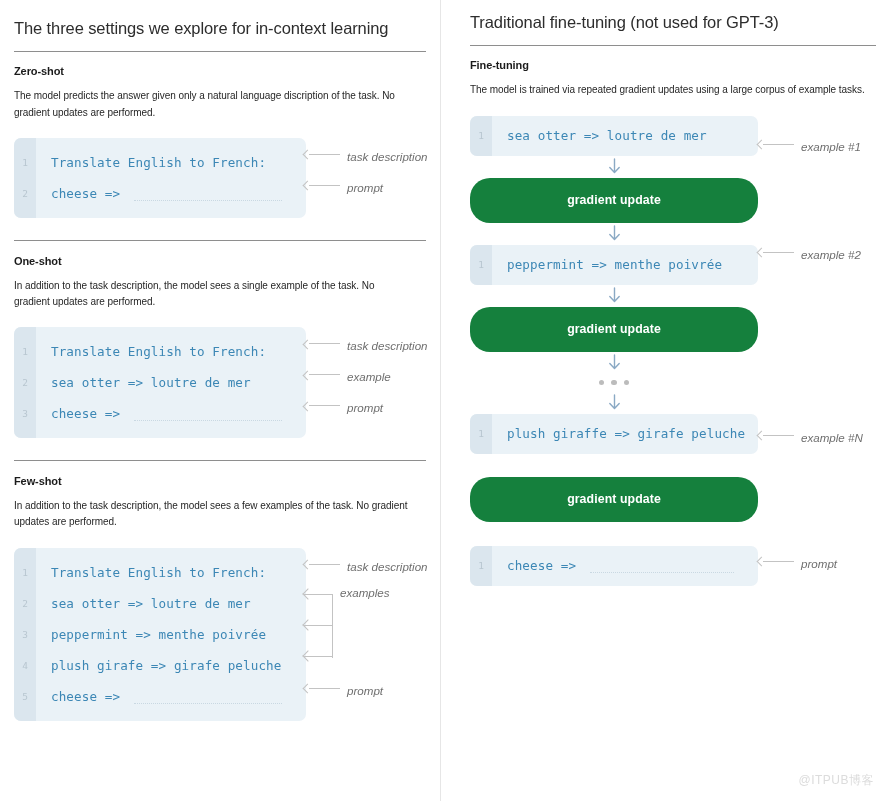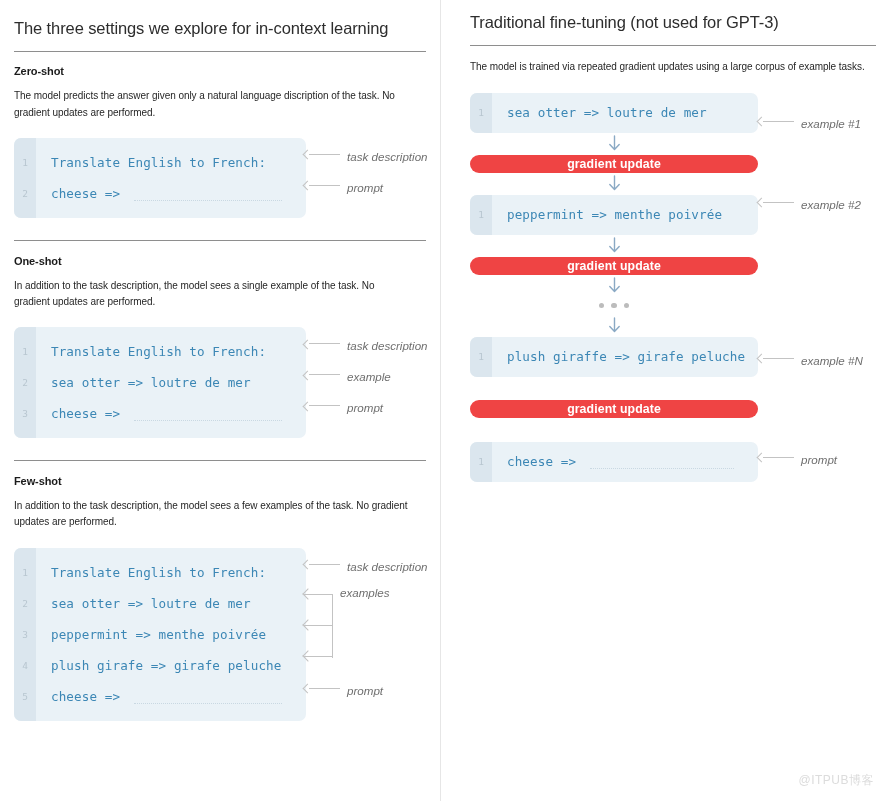--- a/index.html
+++ b/index.html
@@ -199,23 +199,23 @@
     justify-content: center;
     align-items: center;
     height: 22px;
     color: #8aa9c4;
     font-size: 14px;
     line-height: 1;
   }
   .flow-arrow svg { display: block; }
 
   .grad-btn {
-    background: #ef4444;
+    background: #15803d;
     border-radius: 20px;
-    height: 18px;
+    height: 45px;
     display: flex;
     align-items: center;
     justify-content: center;
     color: #ffffff;
     font-size: 12.3px;
     font-weight: 700;
     letter-spacing: 0.1px;
     width: 288px;
   }
   .dots-sep {
@@ -381,20 +381,21 @@
     </div>
   </div>
 
   <div class="col-divider"></div>
 
   <div class="col col-right">
 
     <div class="col-title">Traditional fine-tuning (not used for GPT-3)</div>
     <div class="title-rule"></div>
 
+    <div class="section-label">Fine-tuning</div>
     <div class="section-desc">The model is trained via repeated gradient updates using a large corpus of example tasks.</div>
 
     <div class="flow-col" style="margin-top:17px;">
 
       <div class="block-wrap" style="margin-top:0;">
         <div class="code-block single right-code">
           <div class="gutter-bg"></div>
           <div class="code-row compact">
             <span class="ln">1</span>
             <span class="code-text">sea otter =&gt; loutre de mer</span>

